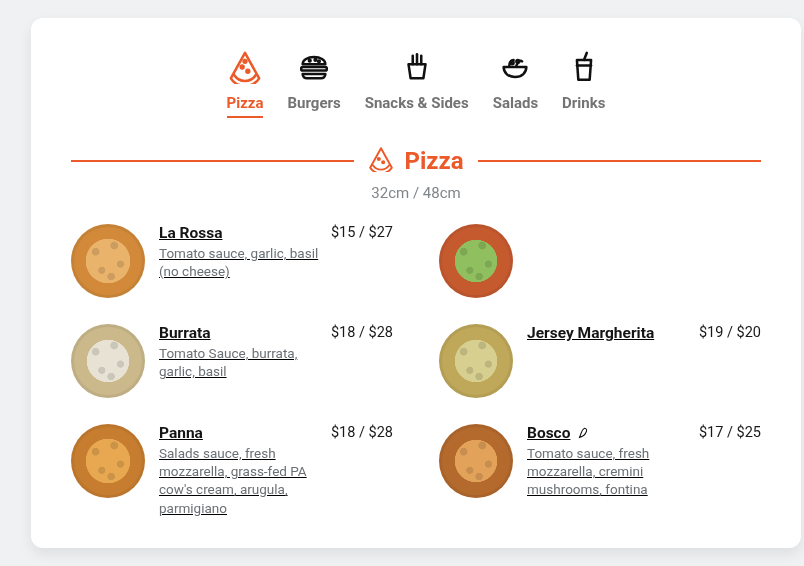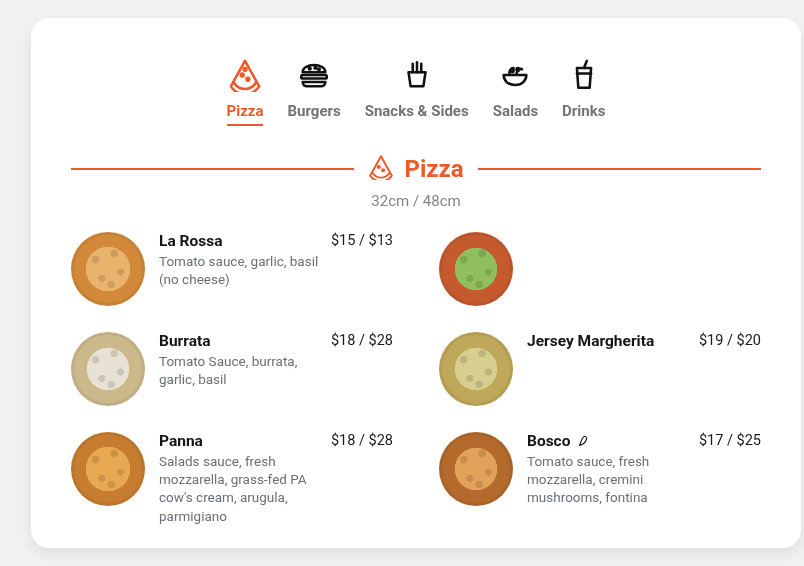--- a/index.html
+++ b/index.html
@@ -9,23 +9,23 @@
       display: flex;
       align-items: center;
       justify-content: center;
       min-height: 566px;
       width: 804px;
     }
     .card {
       width: 770px;
       height: 530px;
       background: #fff;
-      border-radius: 18px;
+      border-radius: 12px;
       box-shadow: 0 6px 14px rgba(0,0,0,0.08);
-      padding: 40px 40px 20px 40px;
+      padding: 32px 40px 20px 40px;
       overflow: hidden;
       margin-left: 28px;
     }
     .nav {
       display: flex;
       justify-content: center;
       gap: 24px;
     }
     .nav-item {
       display: flex;
@@ -105,21 +105,21 @@
         radial-gradient(circle at 55% 75%, rgba(0,0,0,0.12) 0 6%, transparent 7%);
     }
     .p-rossa  { background: radial-gradient(circle at 50% 50%, #e9b36b 0 42%, #d28a3a 43% 100%); }
     .p-marg   { background: radial-gradient(circle at 50% 50%, #8fbf5e 0 40%, #c65a2f 41% 100%); }
     .p-burr   { background: radial-gradient(circle at 50% 50%, #e8e2d4 0 40%, #cbb98c 41% 100%); }
     .p-jersey { background: radial-gradient(circle at 50% 50%, #d7cf8f 0 40%, #bfa85a 41% 100%); }
     .p-panna  { background: radial-gradient(circle at 50% 50%, #e7a851 0 42%, #c77d2f 43% 100%); }
     .p-bosco  { background: radial-gradient(circle at 50% 50%, #e3a25a 0 40%, #b46a2d 41% 100%); }
     .thumb { }
     .item-body { flex: 1; display: flex; gap: 12px; }
-    .item-text { flex: 1; }
+    .item-text { flex: 1; text-decoration: underline; }
     .item-name {
       font-weight: 700;
       font-size: 15.5px;
       color: #151515;
       display: flex;
       align-items: center;
       gap: 6px;
     }
     .item-desc {
       color: #6b7075;
@@ -224,21 +224,21 @@
 
     <div class="item">
       <div class="thumb p-rossa"></div>
       <div class="item-body">
         <div class="item-text">
           <div class="item-name">
               <span>La Rossa</span>
             </div>
           <div class="item-desc">Tomato sauce, garlic, basil (no cheese)</div>
         </div>
-        <div class="item-price">$15 / $13</div>
+        <div class="item-price">$15 / $27</div>
       </div>
     </div>
 
     <div class="item">
       <div class="thumb p-marg"></div>
     </div>
 
     <div class="item">
       <div class="thumb p-burr"></div>
       <div class="item-body">

